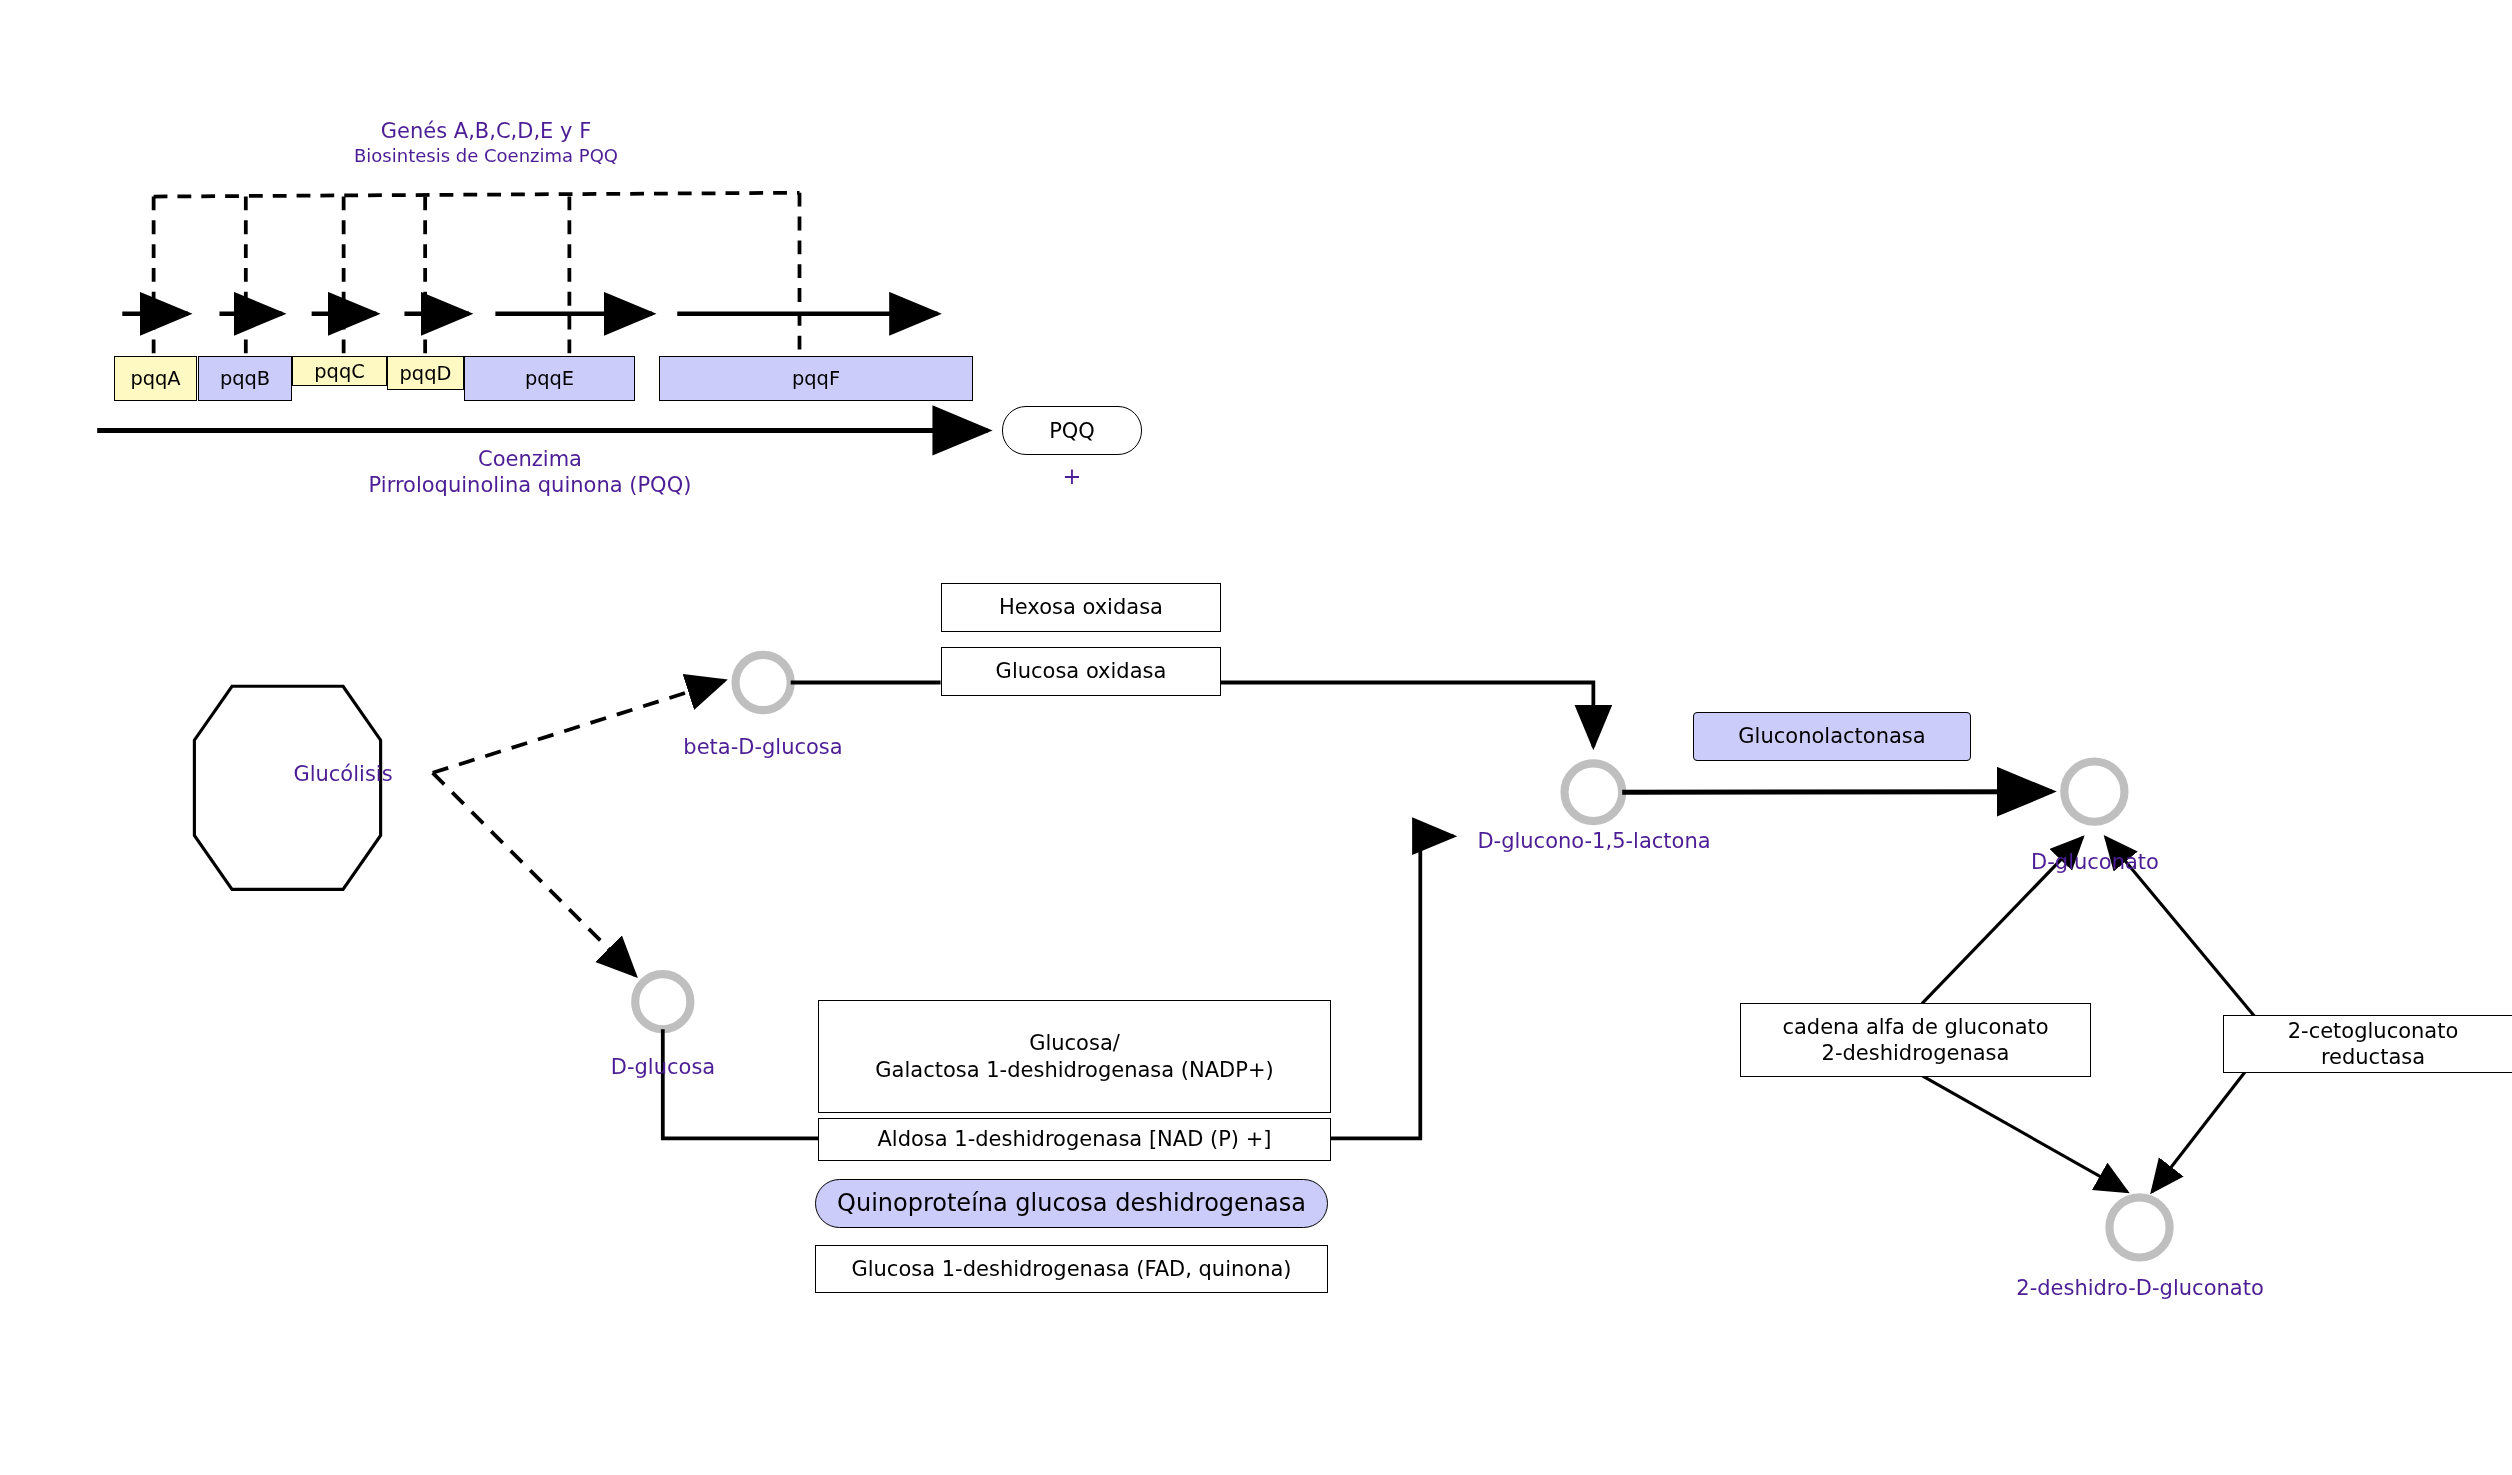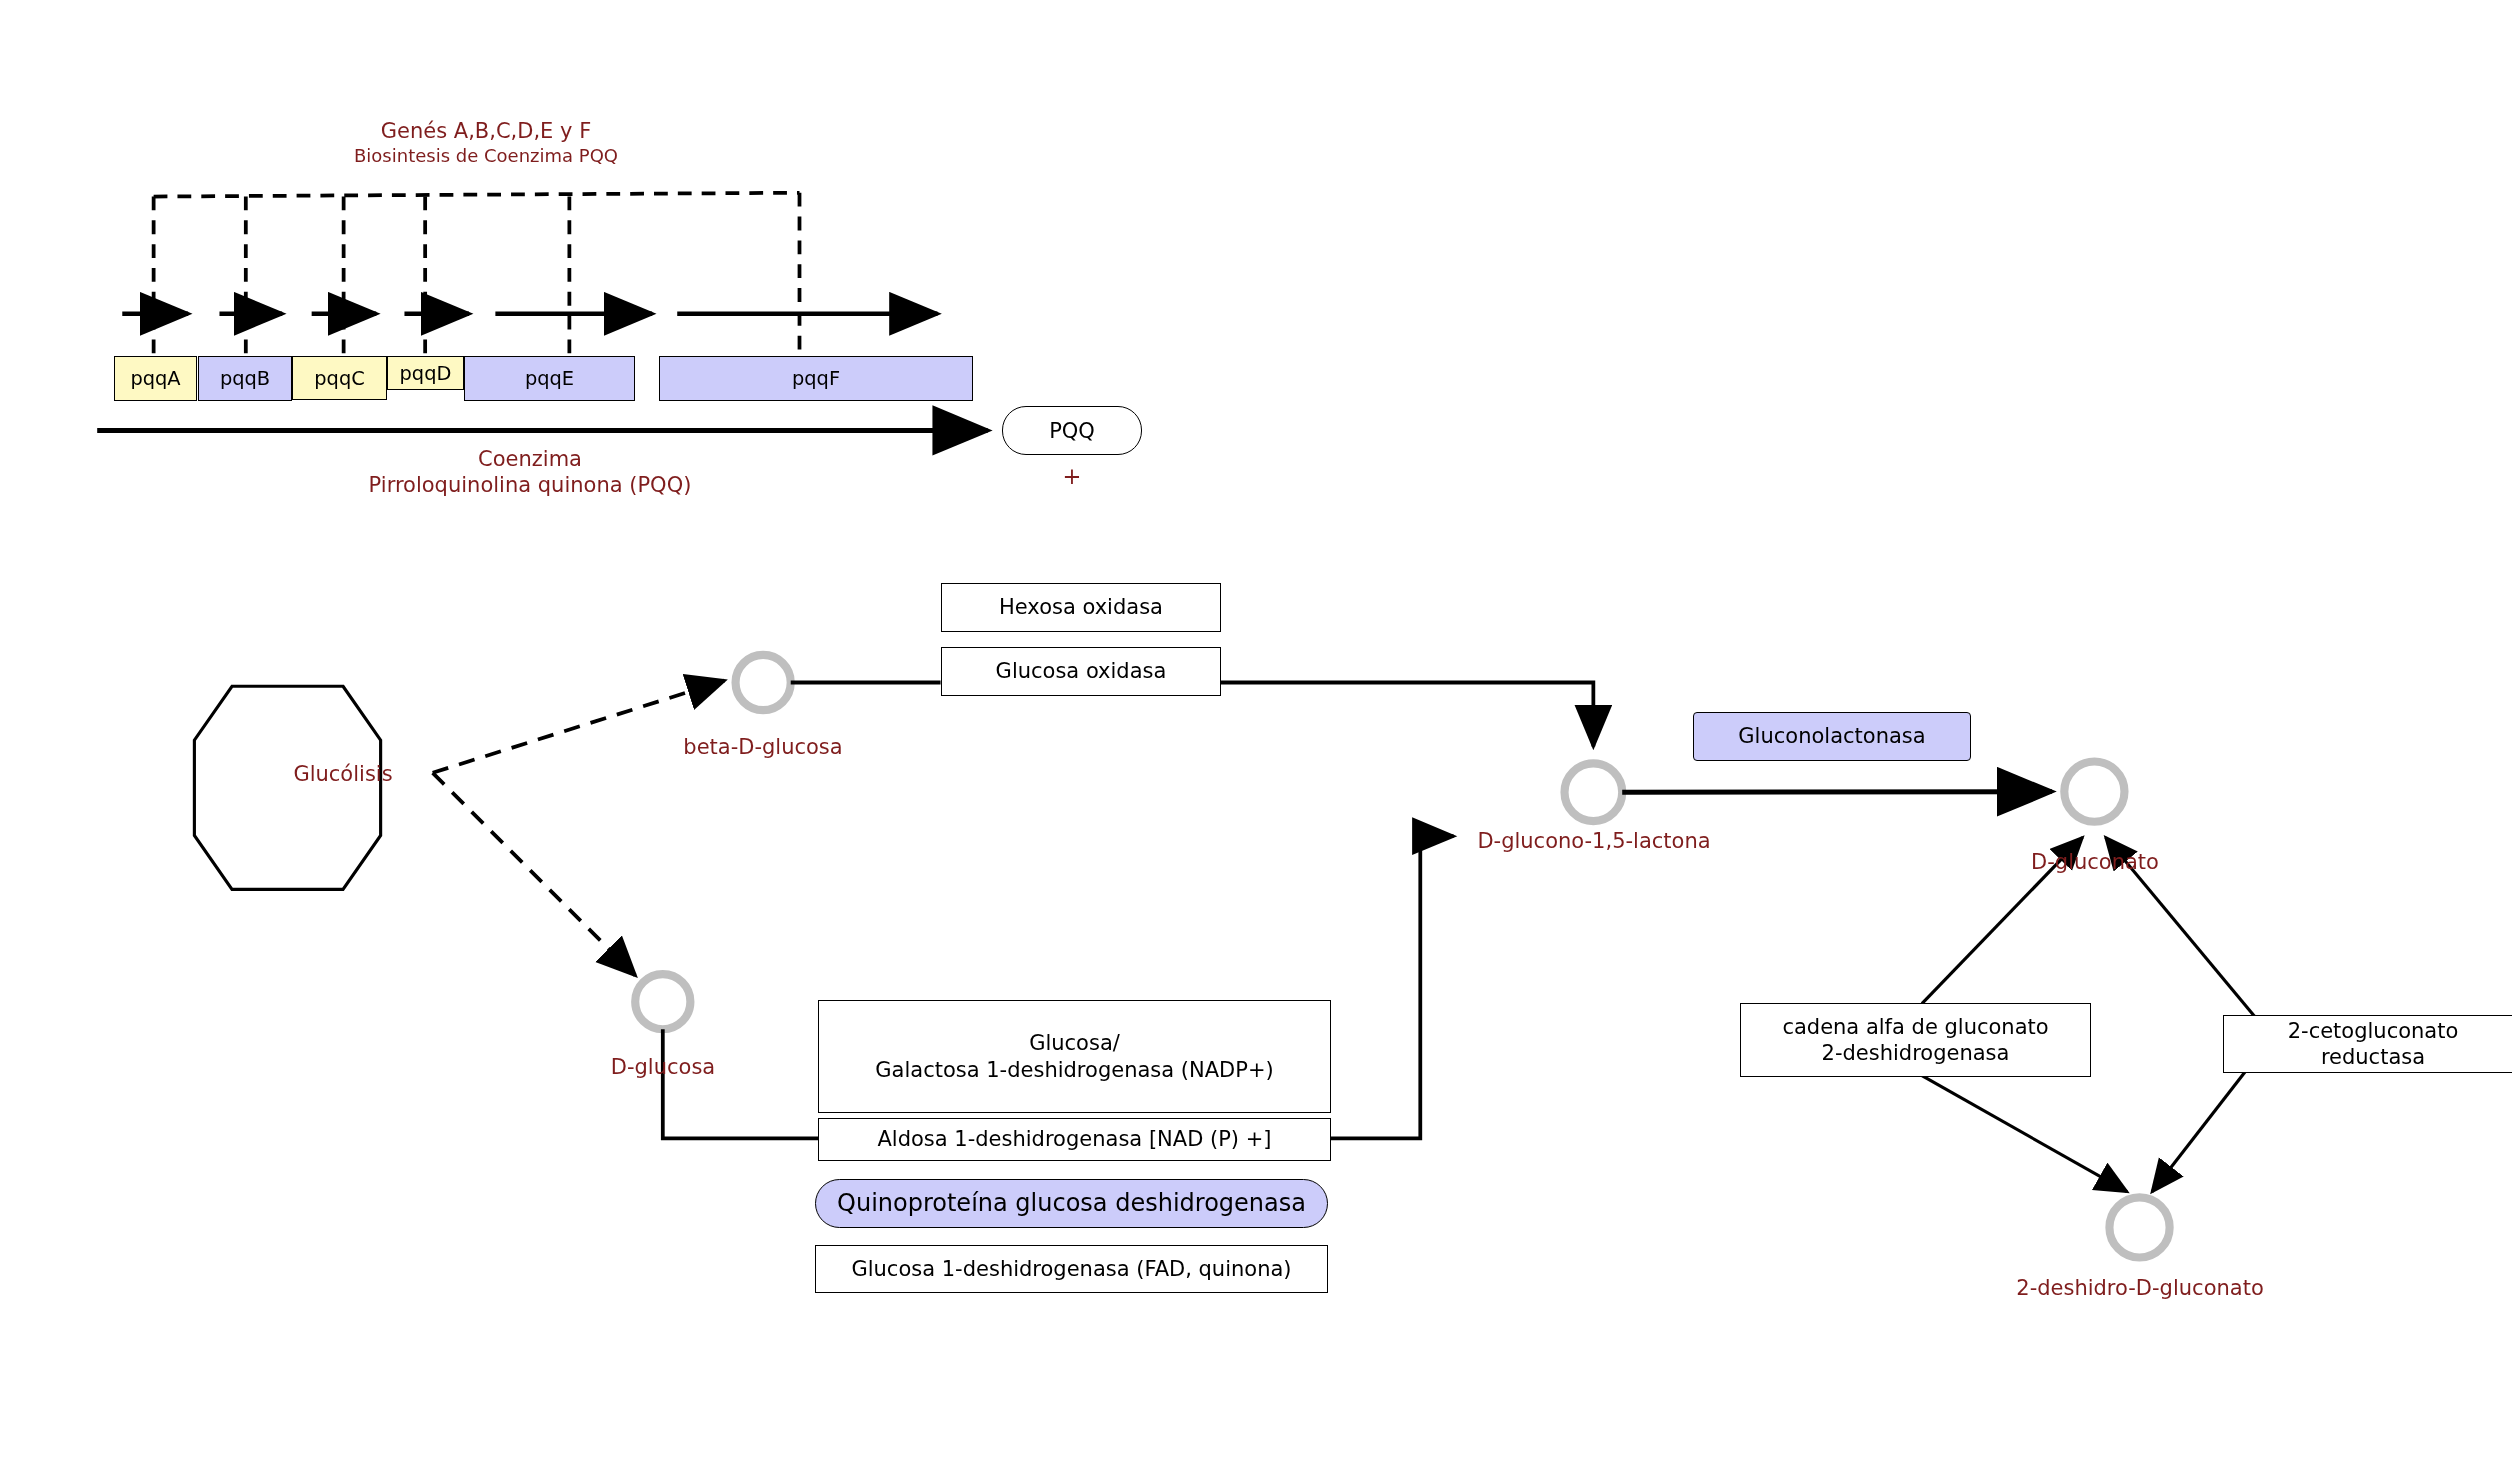--- a/index.html
+++ b/index.html
@@ -19,21 +19,21 @@
     position:absolute;
     left:0;top:0;
     width:2512px;
     height:1476px;
   }
   
   .lbl{
     position:absolute;
     white-space:pre;
     line-height:1.22;
-    color:#7f1d1d;
+    color:#4c1d95;
   }
   .lbl.c{transform:translateX(-50%);text-align:center;}
 
   
   .ebox{
     position:absolute;
     box-sizing:border-box;
     display:flex;
     align-items:center;
     justify-content:center;
@@ -151,21 +151,21 @@
       <line x1="3595" y1="1690" x2="3432" y2="1900" marker-end="url(#ah)"></line>
     </g>
   </svg>
 
   <div class="gene" style="left:114px;  top:356px; width:83px; height:45px;">
     <span>pqqA</span>
   </div>
   <div class="gene hl" style="left:198px;  top:356px; width:94px; height:45px;">
     <span>pqqB</span>
   </div>
-  <div class="gene" style="left:292px;  top:356px; width:95px; height:44px;">
+  <div class="gene" style="left:292px;  top:356px; width:95px; height:30px;">
     <span>pqqC</span>
   </div>
   <div class="gene" style="left:387px;  top:356px; width:77px; height:34px;">
     <span>pqqD</span>
   </div>
   <div class="gene hl" style="left:464px;  top:356px; width:171px; height:45px;">
     <span>pqqE</span>
   </div>
   <div class="gene hl" style="left:635px; top:356px; width:314px; height:45px;margin-left:24px;">
     <span>pqqF</span>

